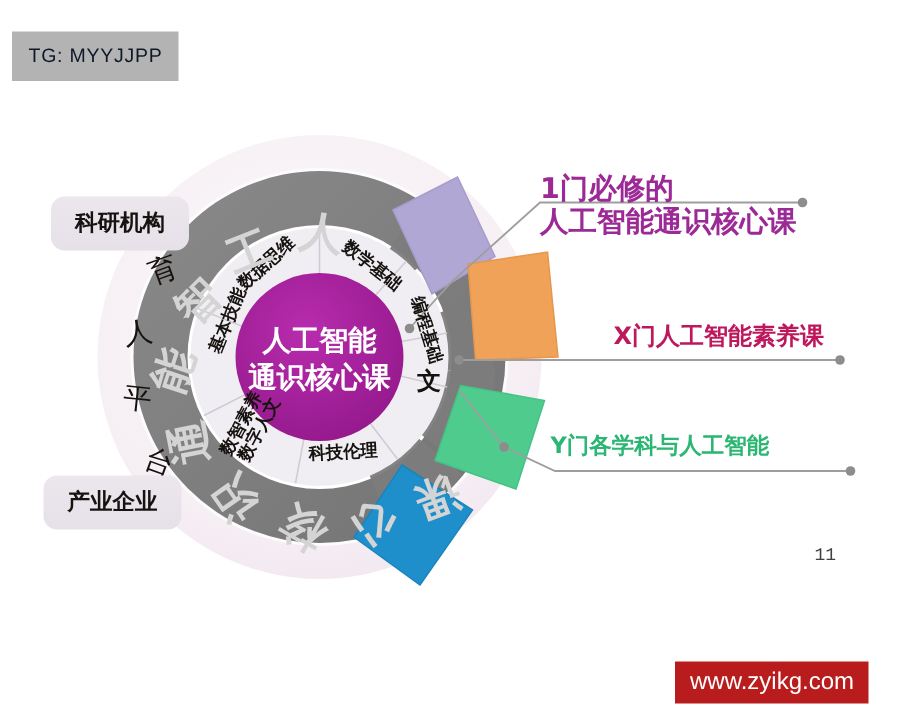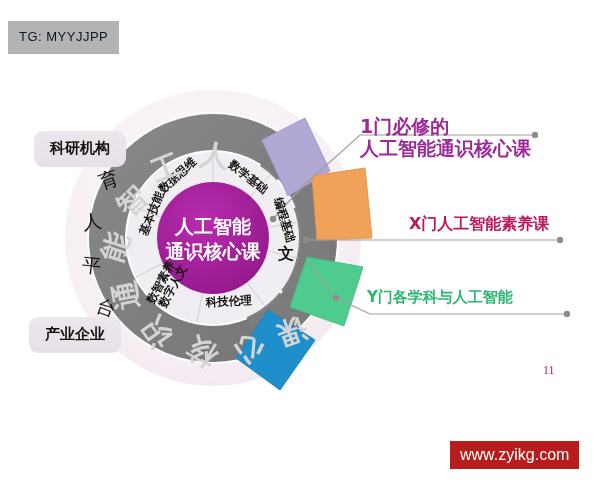--- a/index.html
+++ b/index.html
@@ -43,22 +43,22 @@
     padding: 2px 10px;
     white-space: nowrap;
     font-family: "Liberation Sans", sans-serif;
   }
 
   .page-number {
     position: absolute;
     left: 543px;
     top: 363px;
     font-size: 12px;
-    color: #be185d;
-    font-family: Liberation Serif, serif;
+    color: #404040;
+    font-family: Liberation Mono, monospace;
   }
 
   
   #diagram {
     position: absolute;
     left: 0;
     top: 0;
   }
 
   

